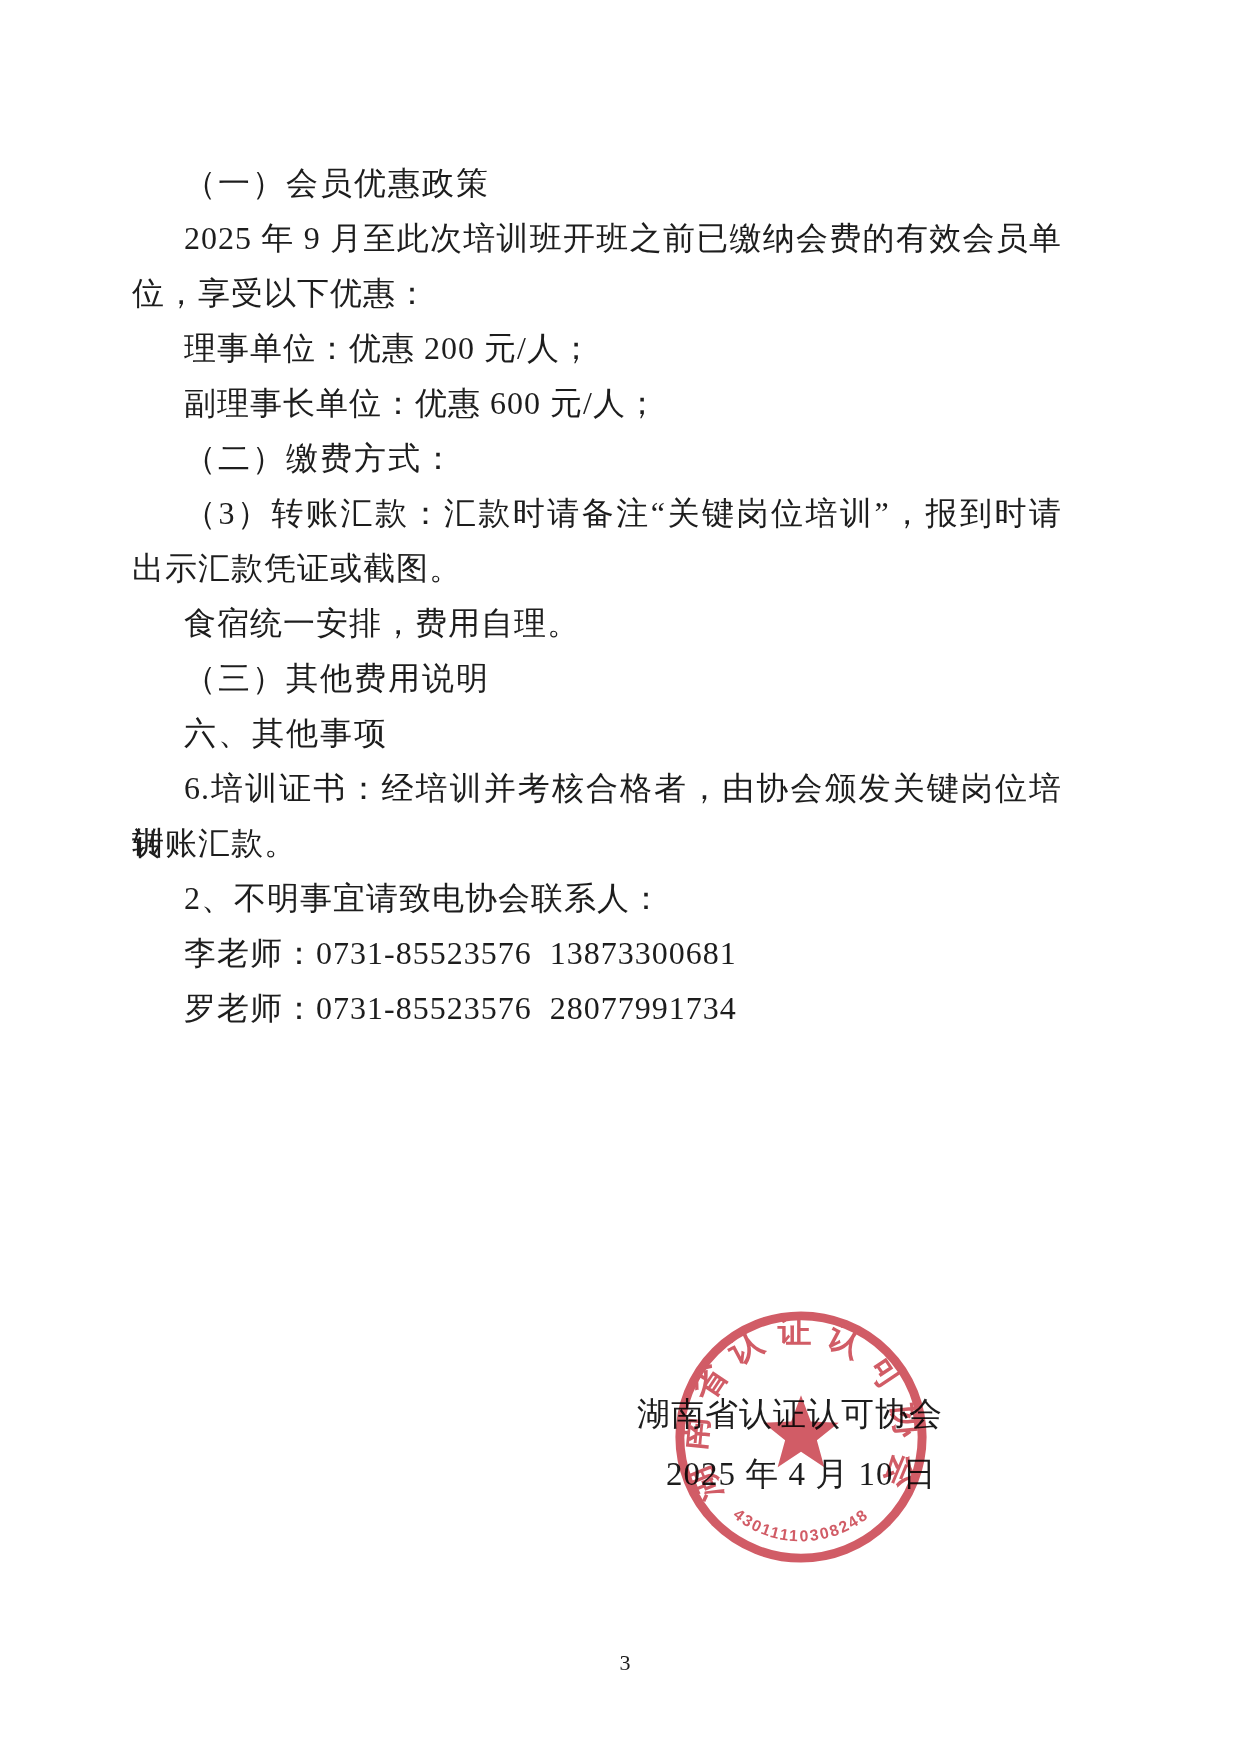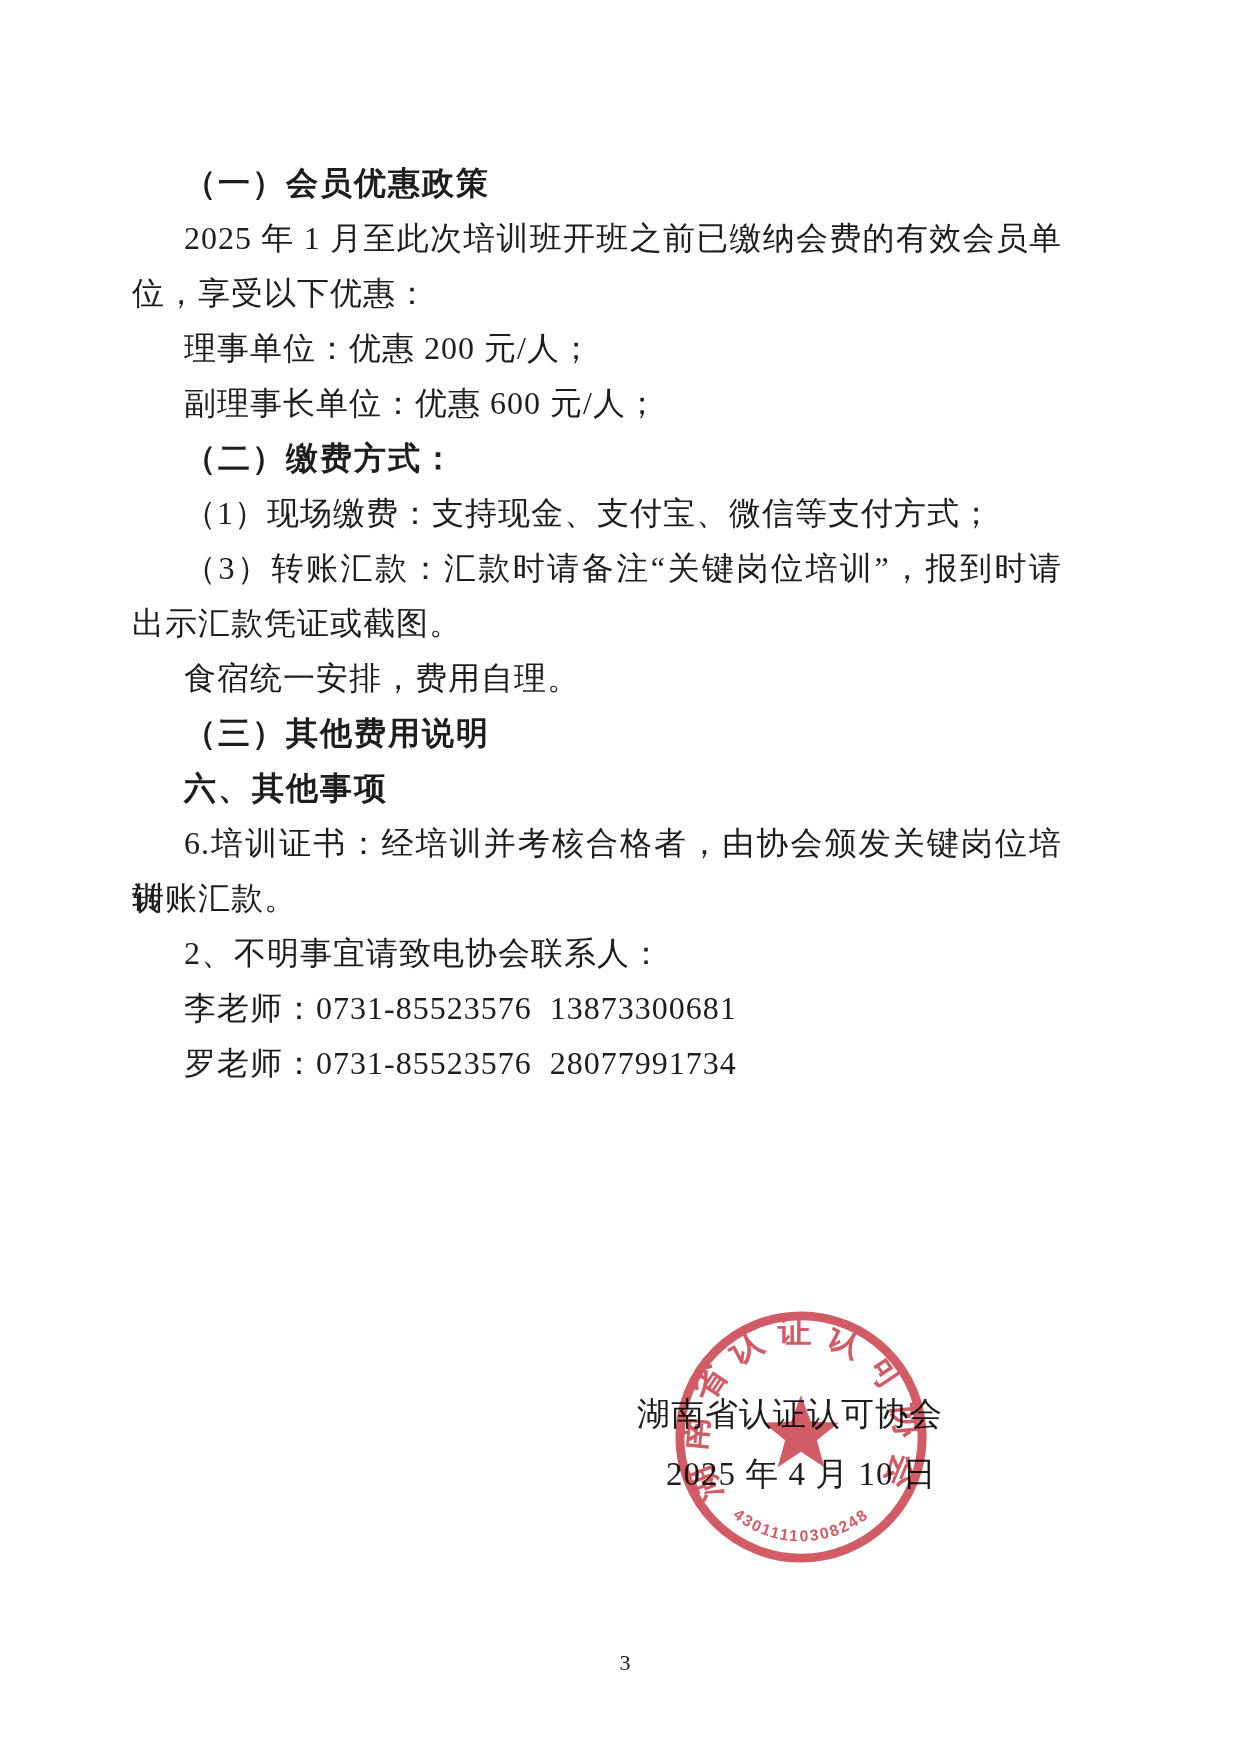--- a/index.html
+++ b/index.html
@@ -7,44 +7,43 @@
     position:relative;width:1241px;height:1755px;background:#ffffff;
     font-family:"Liberation Serif", serif;color:#1d1d1d;overflow:hidden;
     margin:0 auto;
   }
   .content{position:absolute;left:132px;top:156px;width:930px;}
   .ln{
     font-size:32px;line-height:55px;height:55px;letter-spacing:1px;
     white-space:pre-wrap;
   }
   .ind{text-indent:52px;}
-  .h{font-weight:700;font-family:"Liberation Sans", sans-serif;letter-spacing:2px;}
+  .h{font-weight:400;font-family:"Liberation Sans", sans-serif;letter-spacing:2px;}
   .just{text-align:justify;text-align-last:justify;}
   .sig-org{position:absolute;left:637px;top:1392px;font-size:33px;letter-spacing:1px;white-space:pre;}
   .sig-date{position:absolute;left:666px;top:1452px;font-size:33px;letter-spacing:1px;white-space:pre;}
   .seal{
     position:absolute;left:662px;top:1298px;width:278px;height:278px;
     mix-blend-mode:multiply;opacity:0.92;
   }
   .seal text{font-family:"Liberation Sans", sans-serif;}
   .pageno{position:absolute;left:597px;top:1650px;width:56px;text-align:center;font-size:22px;}
 </style>
 </head>
 <body>
 
 <div class="page">
 
   <div class="content">
     <div class="ln ind h">（一）会员优惠政策</div>
-    <div class="ln ind just">2025 年 1 月至此次培训班开班之前已缴纳会费的有效会员单</div>
+    <div class="ln ind just">2025 年 9 月至此次培训班开班之前已缴纳会费的有效会员单</div>
     <div class="ln">位，享受以下优惠：</div>
     <div class="ln ind">理事单位：优惠 200 元/人；</div>
     <div class="ln ind">副理事长单位：优惠 600 元/人；</div>
     <div class="ln ind h">（二）缴费方式：</div>
-    <div class="ln ind">（1）现场缴费：支持现金、支付宝、微信等支付方式；</div>
     <div class="ln ind just">（3）转账汇款：汇款时请备注“关键岗位培训”，报到时请</div>
     <div class="ln">出示汇款凭证或截图。</div>
     <div class="ln ind">食宿统一安排，费用自理。</div>
     <div class="ln ind h">（三）其他费用说明</div>
     <div class="ln ind h">六、其他事项</div>
     <div class="ln ind just">6.培训证书：经培训并考核合格者，由协会颁发关键岗位培训</div>
     <div class="ln">转账汇款。</div>
     <div class="ln ind">2、不明事宜请致电协会联系人：</div>
     <div class="ln ind">李老师：0731-85523576  13873300681</div>
     <div class="ln ind">罗老师：0731-85523576  28077991734</div>

